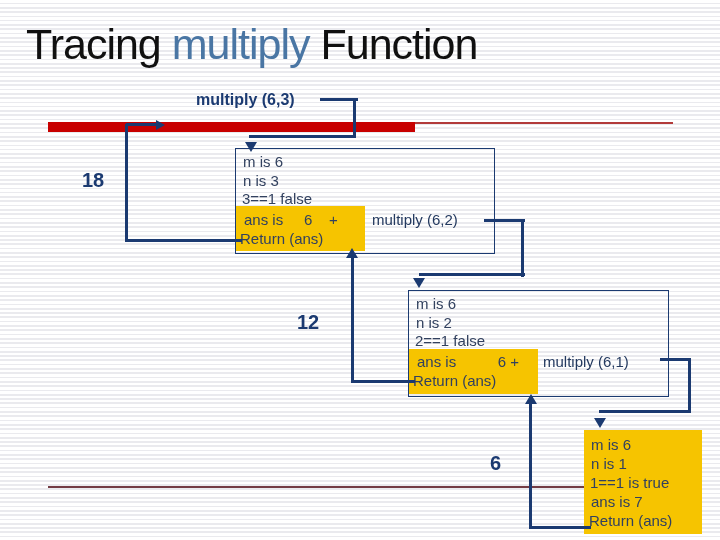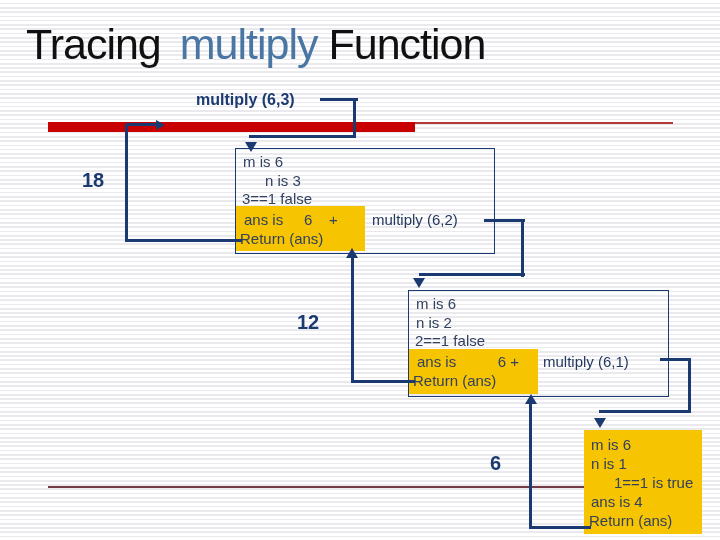--- a/index.html
+++ b/index.html
@@ -3,21 +3,21 @@
 <meta charset="utf-8">
 <style>
   html,body{margin:0;padding:0;}
   .slide{
     position:relative;width:720px;height:540px;overflow:hidden;
     font-family:"Liberation Sans", sans-serif;
     background:repeating-linear-gradient(180deg,#ffffff 0px,#ffffff 2.6px,#eaeaee 2.6px,#eaeaee 4.3px);
   }
   .abs{position:absolute;white-space:pre;}
   .title{left:26px;top:20px;font-size:43px;letter-spacing:-1px;color:#101010;}
-  .title .hl{color:#4a76a4;margin-left:8px;}
+  .title .hl{color:#4a76a4;}
   .navy{background:#1b3a71;}
   .hline,.vline{position:absolute;}
   .calllabel{font-size:16px;font-weight:bold;color:#1b3a71;}
   .retval{font-size:20px;font-weight:bold;color:#1b3a71;}
   .frame{position:absolute;border:1.5px solid #1b3a71;background:transparent;}
   .frame3{position:absolute;background:#f6c400;}
   .gold{position:absolute;background:#f6c400;}
   .btxt{position:absolute;font-size:15px;color:#32415f;white-space:pre;text-align:right;}
   .bcall{position:absolute;font-size:15px;color:#23395f;white-space:pre;}
   .arr{position:absolute;width:0;height:0;}
@@ -38,40 +38,40 @@
   <div class="maroon" style="left:48px;top:486px;width:536px;height:2px;"></div>
 
   <div class="redbar" style="left:48px;top:122px;width:367px;height:10px;"></div>
   <div class="thinred" style="left:415px;top:122px;width:258px;height:2px;"></div>
 
   <div class="abs calllabel" style="left:196px;top:91px;text-align:right;">multiply (6,3)</div>
 
   <div class="frame" style="left:235px;top:148px;width:258px;height:104px;"></div>
   <div class="gold" style="left:236px;top:206px;width:129px;height:45px;"></div>
   <div class="btxt" style="left:243px;top:153px;">m is 6</div>
-  <div class="btxt" style="left:243px;top:172px;margin-left:22px;">n is 3</div>
+  <div class="btxt" style="left:243px;top:172px;">n is 3</div>
   <div class="btxt" style="left:242px;top:190px;">3==1 false</div>
   <div class="btxt" style="left:244px;top:211px;">ans is     6    +</div>
   <div class="btxt" style="left:240px;top:230px;">Return (ans)</div>
   <div class="bcall" style="left:372px;top:211px;">multiply (6,2)</div>
 
   <div class="frame" style="left:408px;top:290px;width:259px;height:105px;"></div>
   <div class="gold" style="left:409px;top:349px;width:129px;height:45px;"></div>
   <div class="btxt" style="left:416px;top:295px;">m is 6</div>
   <div class="btxt" style="left:416px;top:314px;">n is 2</div>
   <div class="btxt" style="left:415px;top:332px;">2==1 false</div>
   <div class="btxt" style="left:417px;top:353px;">ans is          6 +</div>
   <div class="btxt" style="left:413px;top:372px;">Return (ans)</div>
   <div class="bcall" style="left:543px;top:353px;">multiply (6,1)</div>
 
   <div class="frame3" style="left:584px;top:430px;width:118px;height:104px;"></div>
   <div class="btxt" style="left:591px;top:436px;">m is 6</div>
   <div class="btxt" style="left:591px;top:455px;">n is 1</div>
-  <div class="btxt" style="left:590px;top:474px;margin-left:24px;">1==1 is true</div>
-  <div class="btxt" style="left:591px;top:493px;">ans is 4</div>
+  <div class="btxt" style="left:590px;top:474px;">1==1 is true</div>
+  <div class="btxt" style="left:591px;top:493px;">ans is 7</div>
   <div class="btxt" style="left:589px;top:512px;">Return (ans)</div>
 
   <div class="abs retval" style="left:82px;top:169px;">18</div>
   <div class="abs retval" style="left:297px;top:311px;">12</div>
   <div class="abs retval" style="left:490px;top:452px;">6</div>
 
   <div class="hline navy" style="left:320px;top:98px;width:38px;height:3px;"></div>
   <div class="vline navy" style="left:353px;top:98px;width:3px;height:40px;"></div>
   <div class="hline navy" style="left:249px;top:135px;width:107px;height:3px;"></div>
   <div class="arr arr-down" style="left:245px;top:142px;"></div>

